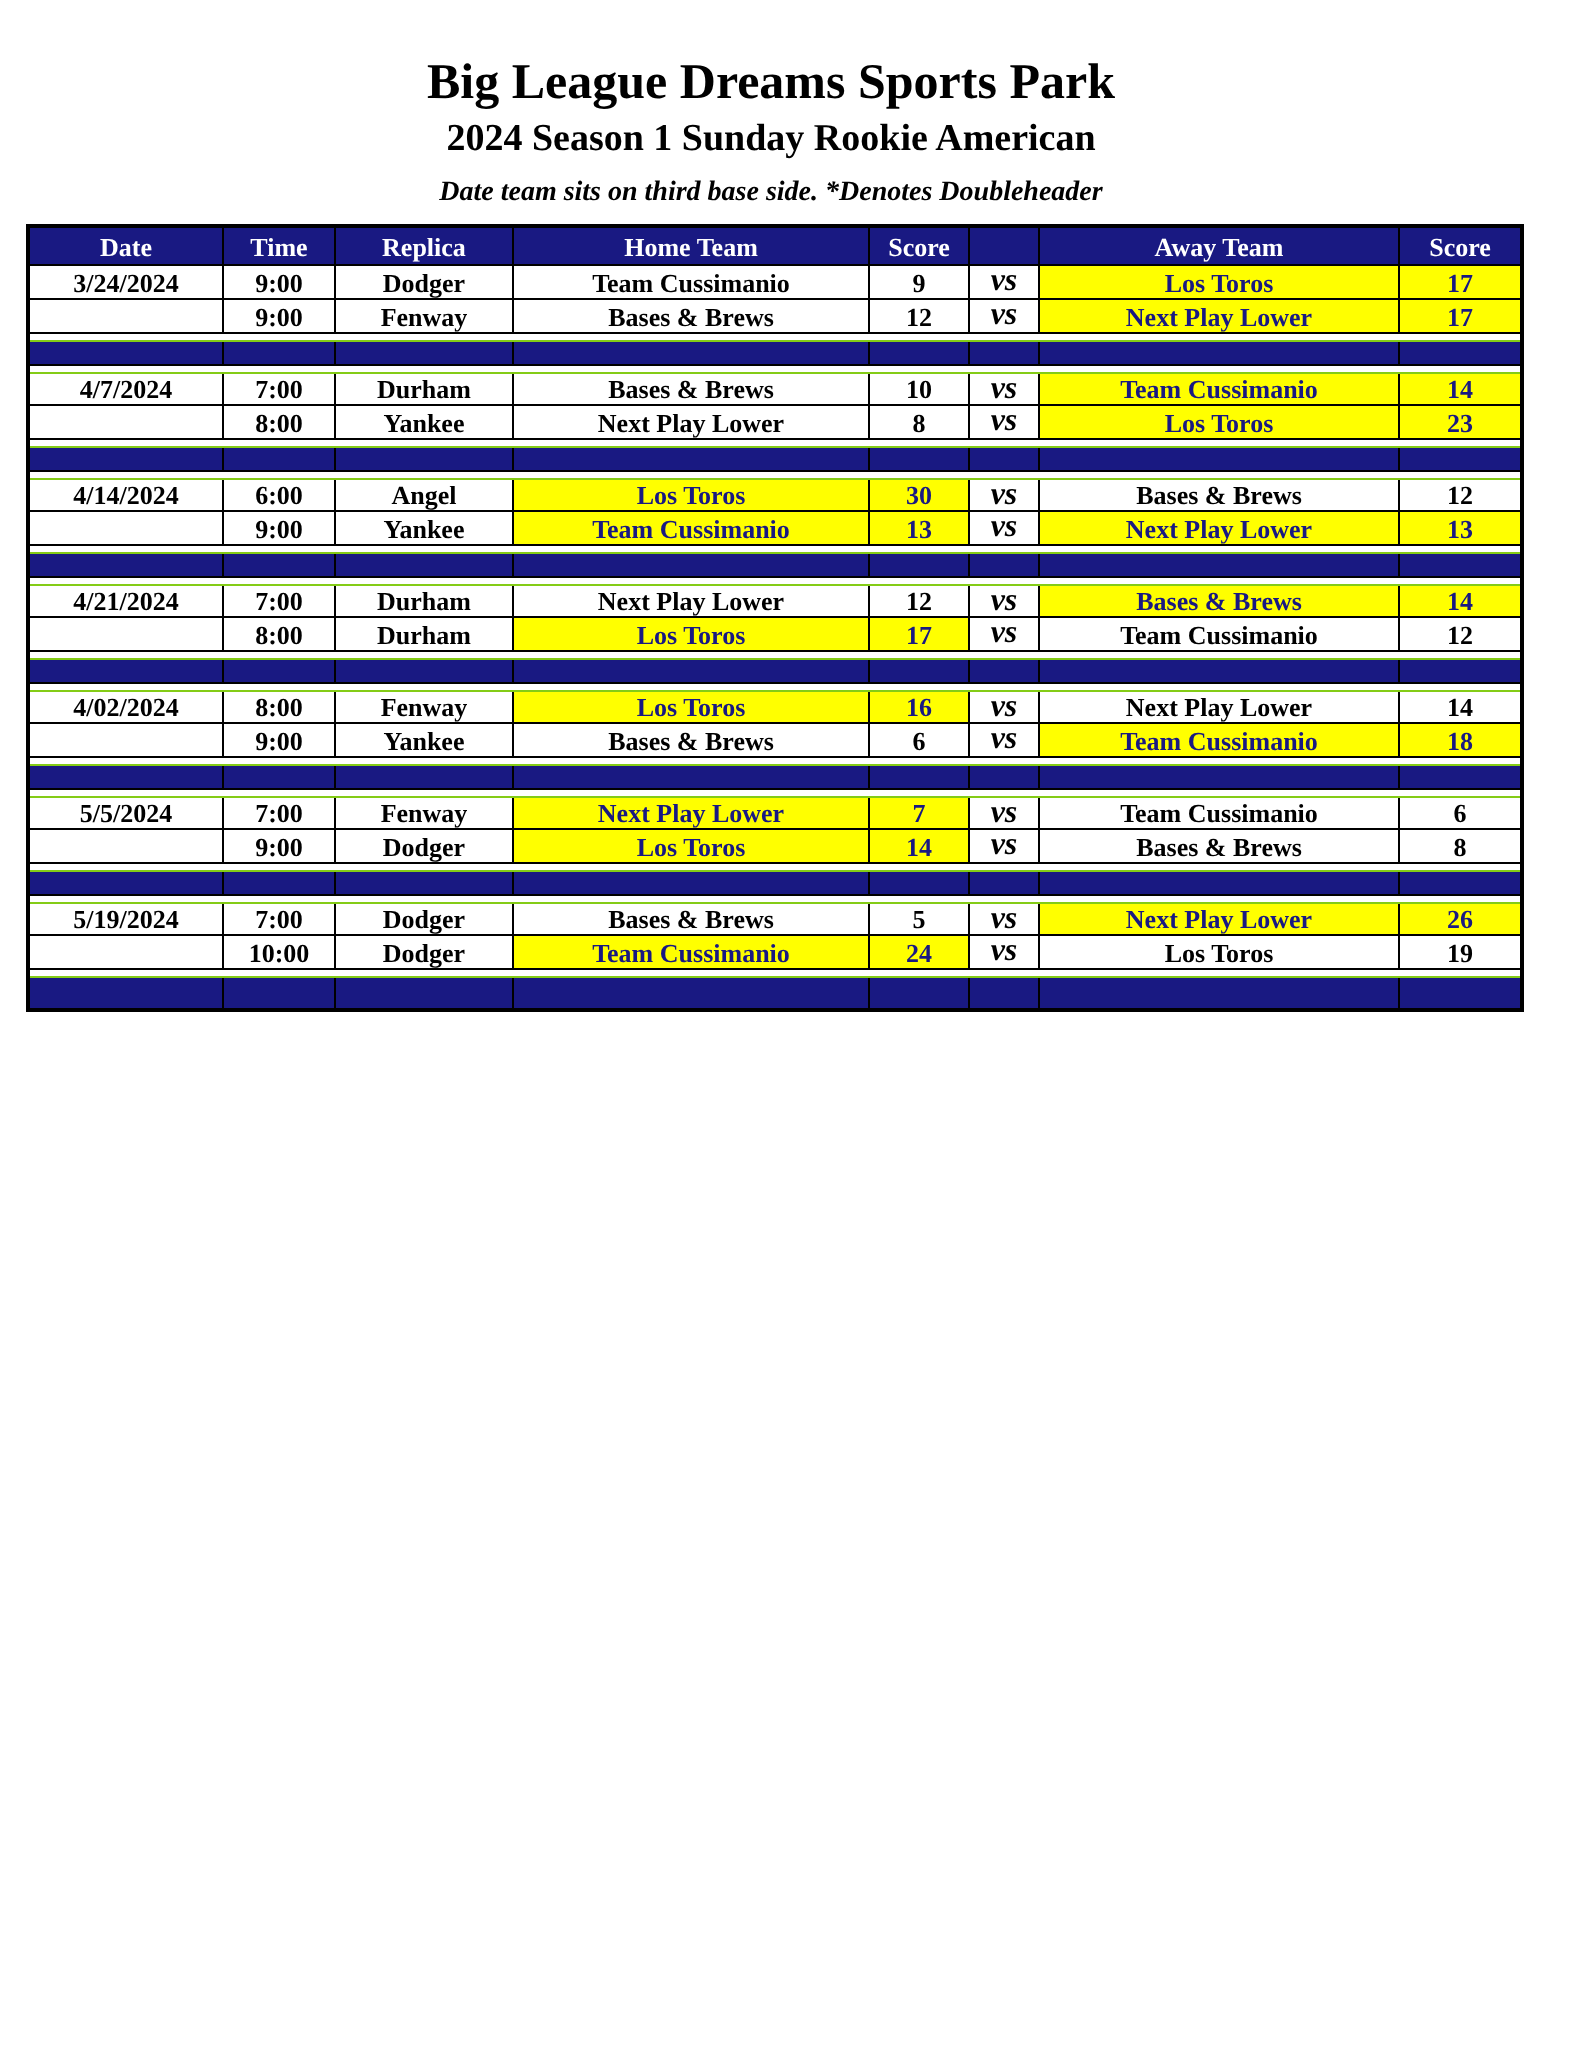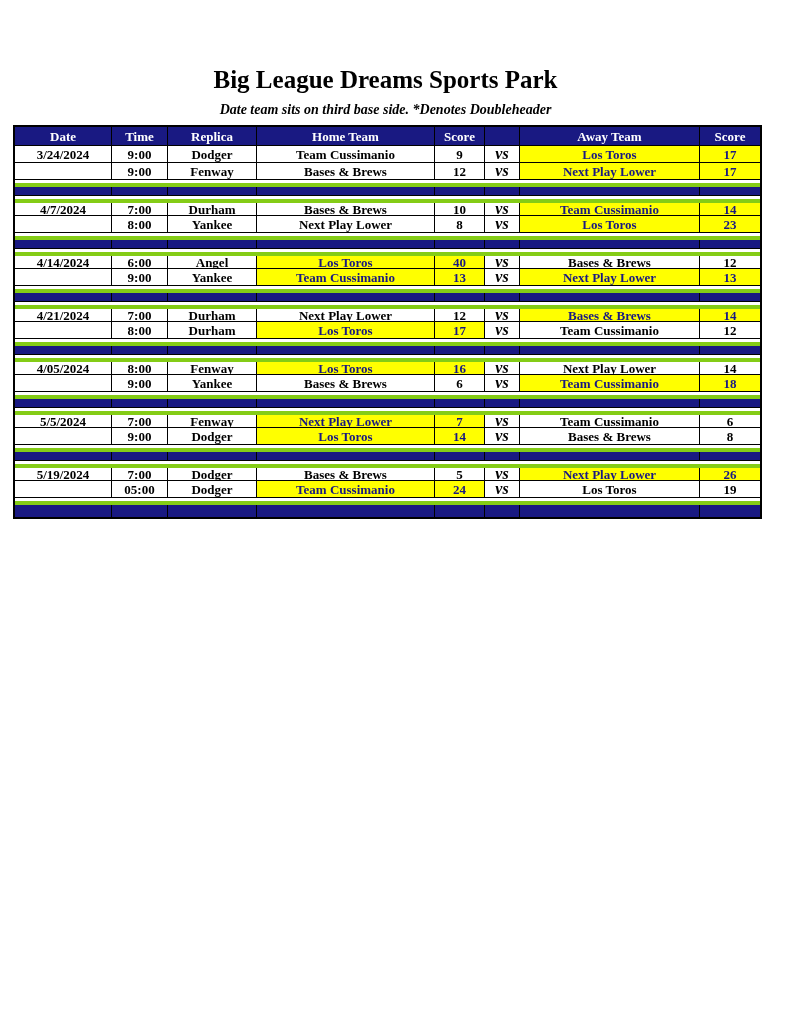--- a/index.html
+++ b/index.html
@@ -11,36 +11,36 @@
   *{margin:0;padding:0;box-sizing:border-box;}
   html,body{width:791px;background:#ffffff;}
   body{
     height:1024px;
     font-family:"Liberation Serif","DejaVu Serif",serif;
     color:#000;
     overflow:hidden;
   }
   .titles{
     width:745px;
-    margin:66px 0 7px 13px;
+    margin:28px 0 7px 13px;
     text-align:center;
   }
   .title{font-size:25px;font-weight:bold;line-height:28px;}
   .subtitle{font-size:19px;font-weight:bold;line-height:22px;margin-top:3px;}
   .note{font-size:14px;font-weight:bold;font-style:italic;line-height:17px;margin-top:7px;}
 
   .table{
     width:749px;
     margin-left:13px;
     border:2px solid #000;
     background:#fff;
   }
   .row{display:flex;border-bottom:1px solid #000;height:17px;}
   .gap{height:3px;background:#fff;}
-  .gap + .row{border-top:4px solid #84cc16;}
+  .gap + .row{border-top:1px solid #84cc16;}
   .header-row{
     height:19px;
     background:var(--navy);
     color:var(--hdr-text);
   }
   .sep-row{background:var(--navy);height:13px;}
   .sep-row.final{height:16px;border-bottom:none;}
   .cell{
     height:100%;
     display:flex;align-items:center;justify-content:center;
@@ -58,20 +58,21 @@
   .c-team2{width:180px;}
   .c-score2{width:60px;border-right:none;}
   .win{background:var(--yellow);color:var(--hl-text);}
 </style>
 </head>
 <body>
 
 <div class="page">
   <div class="titles">
     <div class="title">Big League Dreams Sports Park</div>
+    <div class="subtitle">2024 Season 1 Sunday Rookie American</div>
     <div class="note">Date team sits on third base side.  *Denotes Doubleheader</div>
   </div>
 
   <div class="table" id="schedule-table">
     <div class="row header-row">
       <div class="cell c-date">Date</div>
       <div class="cell c-time">Time</div>
       <div class="cell c-replica">Replica</div>
       <div class="cell c-team">Home Team</div>
       <div class="cell c-score">Score</div>
@@ -142,21 +143,21 @@
         <div class="cell c-vs"></div>
         <div class="cell c-team2"></div>
         <div class="cell c-score2"></div>
       </div>
       <div class="gap"></div>
       <div class="row data-row">
         <div class="cell c-date">4/14/2024</div>
         <div class="cell c-time">6:00</div>
         <div class="cell c-replica">Angel</div>
         <div class="cell c-team win">Los Toros</div>
-        <div class="cell c-score win">40</div>
+        <div class="cell c-score win">30</div>
         <div class="cell c-vs">vs</div>
         <div class="cell c-team2">Bases &amp; Brews</div>
         <div class="cell c-score2">12</div>
       </div>
       <div class="row data-row">
         <div class="cell c-date"></div>
         <div class="cell c-time">9:00</div>
         <div class="cell c-replica">Yankee</div>
         <div class="cell c-team win">Team Cussimanio</div>
         <div class="cell c-score win">13</div>
@@ -202,21 +203,21 @@
         <div class="cell c-time"></div>
         <div class="cell c-replica"></div>
         <div class="cell c-team"></div>
         <div class="cell c-score"></div>
         <div class="cell c-vs"></div>
         <div class="cell c-team2"></div>
         <div class="cell c-score2"></div>
       </div>
       <div class="gap"></div>
       <div class="row data-row">
-        <div class="cell c-date">4/05/2024</div>
+        <div class="cell c-date">4/02/2024</div>
         <div class="cell c-time">8:00</div>
         <div class="cell c-replica">Fenway</div>
         <div class="cell c-team win">Los Toros</div>
         <div class="cell c-score win">16</div>
         <div class="cell c-vs">vs</div>
         <div class="cell c-team2">Next Play Lower</div>
         <div class="cell c-score2">14</div>
       </div>
       <div class="row data-row">
         <div class="cell c-date"></div>
@@ -277,21 +278,21 @@
         <div class="cell c-time">7:00</div>
         <div class="cell c-replica">Dodger</div>
         <div class="cell c-team">Bases &amp; Brews</div>
         <div class="cell c-score">5</div>
         <div class="cell c-vs">vs</div>
         <div class="cell c-team2 win">Next Play Lower</div>
         <div class="cell c-score2 win">26</div>
       </div>
       <div class="row data-row">
         <div class="cell c-date"></div>
-        <div class="cell c-time">05:00</div>
+        <div class="cell c-time">10:00</div>
         <div class="cell c-replica">Dodger</div>
         <div class="cell c-team win">Team Cussimanio</div>
         <div class="cell c-score win">24</div>
         <div class="cell c-vs">vs</div>
         <div class="cell c-team2">Los Toros</div>
         <div class="cell c-score2">19</div>
       </div>
       <div class="gap"></div>
       <div class="row sep-row final">
         <div class="cell c-date"></div>

